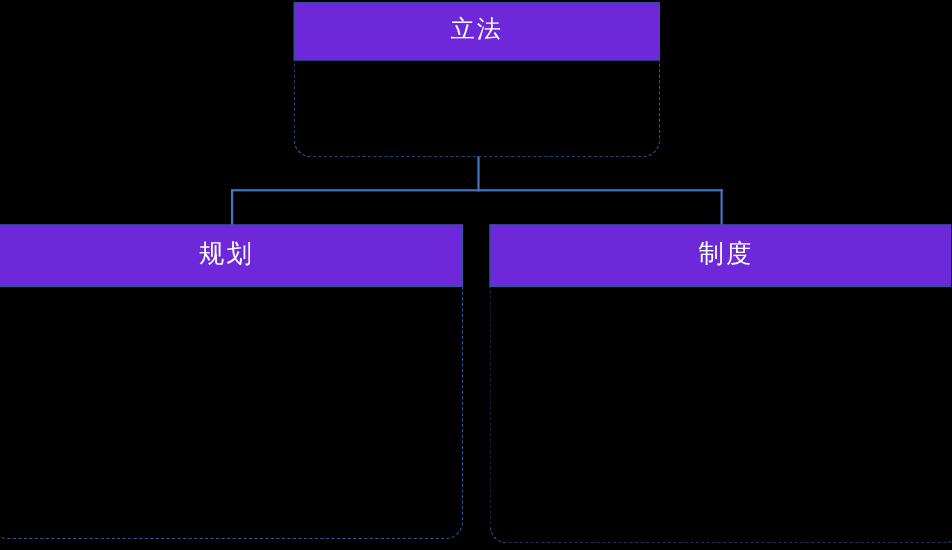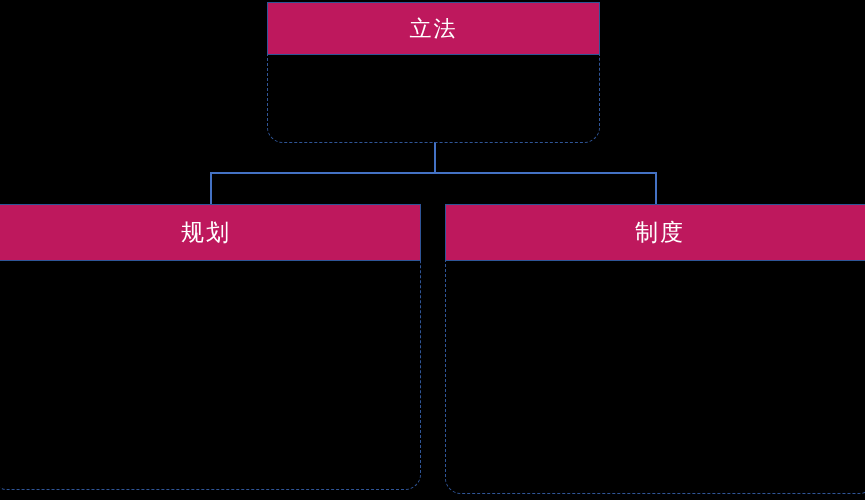--- a/index.html
+++ b/index.html
@@ -19,30 +19,31 @@
   
   .node {
     position: absolute;
     box-sizing: border-box;
   }
   .node-header {
     position: absolute;
     left: 0;
     right: 0;
     top: 0;
-    background: #be185d;
+    background: #6d28d9;
     border: 1px solid #2F5597;
     box-sizing: border-box;
     display: flex;
     align-items: center;
     justify-content: center;
     color: #FFFFFF;
     letter-spacing: 2px;
     line-height: 1;
     user-select: none;
+    font-family: Liberation Mono, monospace;
   }
   .node-body {
     position: absolute;
     left: 0;
     right: 0;
     bottom: 0;
     background: transparent;
     border: 1px dashed #2F5597;
     border-top: none;
     box-sizing: border-box;

